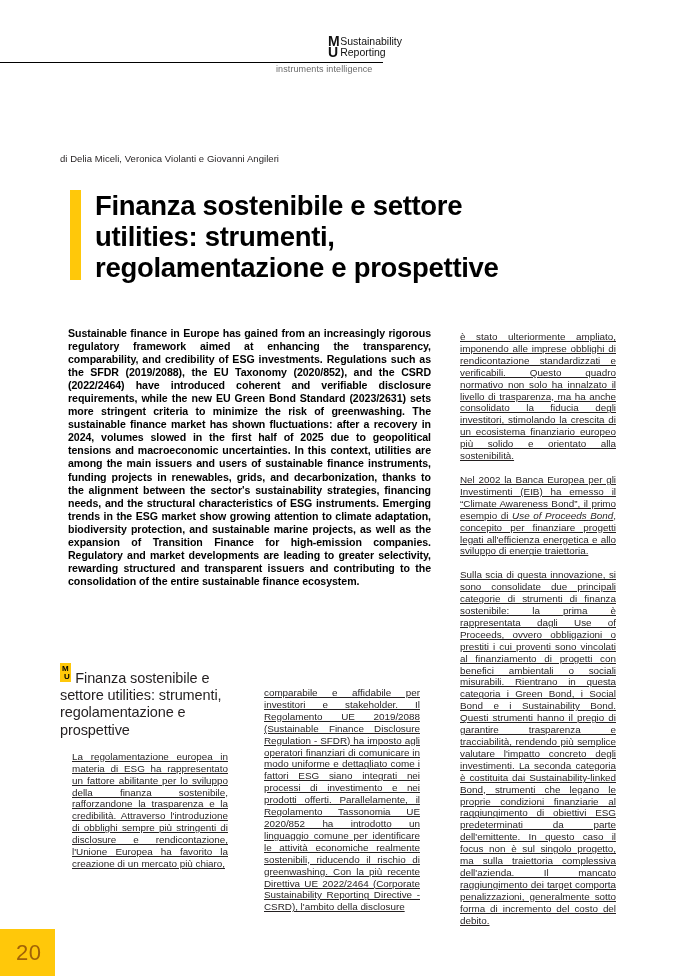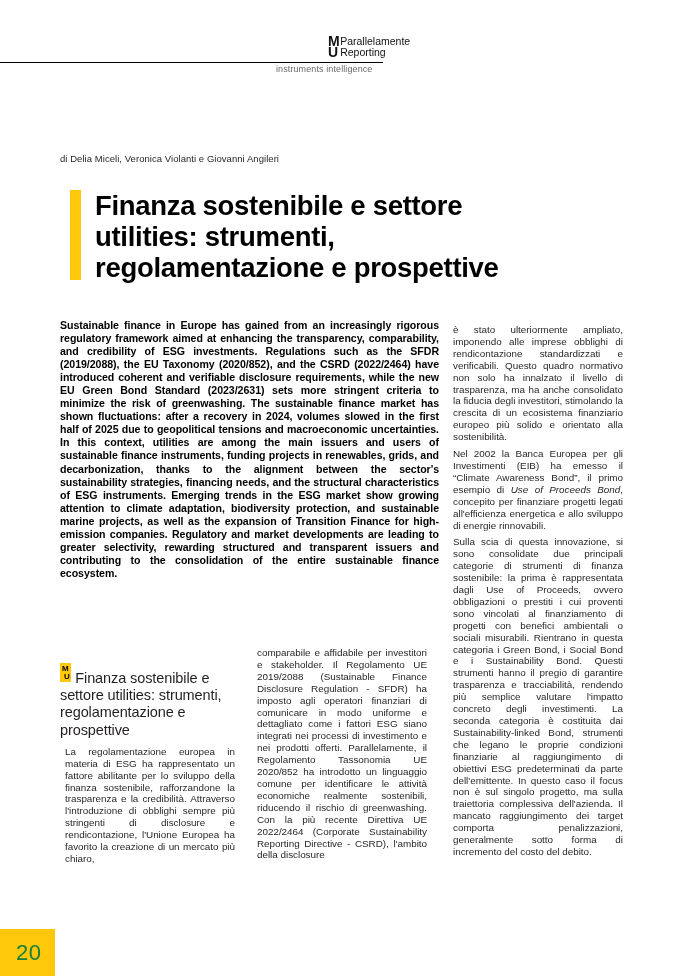--- a/index.html
+++ b/index.html
@@ -112,34 +112,34 @@
     left: 60px;
     top: 319px;
     width: 379px;
     font-size: 10.6px;
     line-height: 13.05px;
     font-weight: bold;
     text-align: justify;
     color: #000000;
     letter-spacing: -0.05px;
   }
-  .abstract p { margin: 0; }
+  .abstract p { margin: 8px; }
 
   
   .col {
     position: absolute;
     font-size: 9.9px;
     line-height: 11.9px;
     text-align: justify;
     color: #231f20;
     letter-spacing: -0.02px;
   }
-  .col p { margin: 5px; }
+  .col p { margin: 12px; text-decoration: underline; }
   .col-left  { left: 60px;  top: 664px; width: 180px; }
-  .col-mid   { left: 252px; top: 642px; width: 180px; }
+  .col-mid   { left: 252px; top: 675px; width: 180px; }
   .col-right { left: 448px; top: 319px; width: 180px; }
 
   .sec-head {
     font-size: 14.5px;
     line-height: 17.2px;
     font-weight: normal;
     color: #231f20;
     margin: 0 0 7px 0;
     letter-spacing: -0.1px;
     text-align: left;
@@ -170,36 +170,36 @@
     width: 55px;
     height: 47px;
     background: #FFC80A;
   }
   .page-num {
     position: absolute;
     left: 16px;
     top: 940px;
     font-size: 22px;
     font-weight: normal;
-    color: #15803d;
+    color: #a16207;
     letter-spacing: 0.5px;
   }
 </style>
 </head>
 <body>
 
 <div class="masthead">
   <div class="logo-block">
     <div class="logo-row">
       <div class="logo-letters">
         <span>M</span>
         <span>U</span>
       </div>
       <div class="logo-words">
-        <span>Parallelamente</span>
+        <span>Sustainability</span>
         <span>Reporting</span>
       </div>
     </div>
   </div>
   <div class="logo-rule"></div>
   <div class="logo-tag">instruments intelligence</div>
 </div>
 
 <div class="byline">di Delia Miceli, Veronica Violanti e Giovanni Angileri</div>
 
@@ -216,18 +216,18 @@
   <h2 class="sec-head"><span class="mu-badge"><span>M</span><span class="mu-u">U</span></span><span>Finanza sostenibile e settore utilities: strumenti, regolamentazione e prospettive</span></h2>
   <p>La regolamentazione europea in materia di ESG ha rappresentato un fattore abilitante per lo sviluppo della finanza sostenibile, rafforzandone la trasparenza e la credibilità. Attraverso l'introduzione di obblighi sempre più stringenti di disclosure e rendicontazione, l'Unione Europea ha favorito la creazione di un mercato più chiaro,</p>
 </div>
 
 <div class="col col-mid">
   <p>comparabile e affidabile per investitori e stakeholder. Il Regolamento UE 2019/2088 (Sustainable Finance Disclosure Regulation - SFDR) ha imposto agli operatori finanziari di comunicare in modo uniforme e dettagliato come i fattori ESG siano integrati nei processi di investimento e nei prodotti offerti. Parallelamente, il Regolamento Tassonomia UE 2020/852 ha introdotto un linguaggio comune per identificare le attività economiche realmente sostenibili, riducendo il rischio di greenwashing. Con la più recente Direttiva UE 2022/2464 (Corporate Sustainability Reporting Directive - CSRD), l'ambito della disclosure</p>
 </div>
 
 <div class="col col-right">
   <p>è stato ulteriormente ampliato, imponendo alle imprese obblighi di rendicontazione standardizzati e verificabili. Questo quadro normativo non solo ha innalzato il livello di trasparenza, ma ha anche consolidato la fiducia degli investitori, stimolando la crescita di un ecosistema finanziario europeo più solido e orientato alla sostenibilità.</p>
-  <p><span>Nel 2002 la Banca Europea per gli Investimenti (EIB) ha emesso il “Climate Awareness Bond”, il primo esempio di </span><em>Use of Proceeds Bond</em><span>, concepito per finanziare progetti legati all'efficienza energetica e allo sviluppo di energie rinnovabili.</span></p>
+  <p><span>Nel 2002 la Banca Europea per gli Investimenti (EIB) ha emesso il “Climate Awareness Bond”, il primo esempio di </span><em>Use of Proceeds Bond</em><span>, concepito per finanziare progetti legati all'efficienza energetica e allo sviluppo di energie traiettoria.</span></p>
   <p>Sulla scia di questa innovazione, si sono consolidate due principali categorie di strumenti di finanza sostenibile: la prima è rappresentata dagli Use of Proceeds, ovvero obbligazioni o prestiti i cui proventi sono vincolati al finanziamento di progetti con benefici ambientali o sociali misurabili. Rientrano in questa categoria i Green Bond, i Social Bond e i Sustainability Bond. Questi strumenti hanno il pregio di garantire trasparenza e tracciabilità, rendendo più semplice valutare l'impatto concreto degli investimenti. La seconda categoria è costituita dai Sustainability-linked Bond, strumenti che legano le proprie condizioni finanziarie al raggiungimento di obiettivi ESG predeterminati da parte dell'emittente. In questo caso il focus non è sul singolo progetto, ma sulla traiettoria complessiva dell'azienda. Il mancato raggiungimento dei target comporta penalizzazioni, generalmente sotto forma di incremento del costo del debito.</p>
 </div>
 
 <div class="page-num-block"></div>
 <div class="page-num">20</div>
 
 </body></html>

